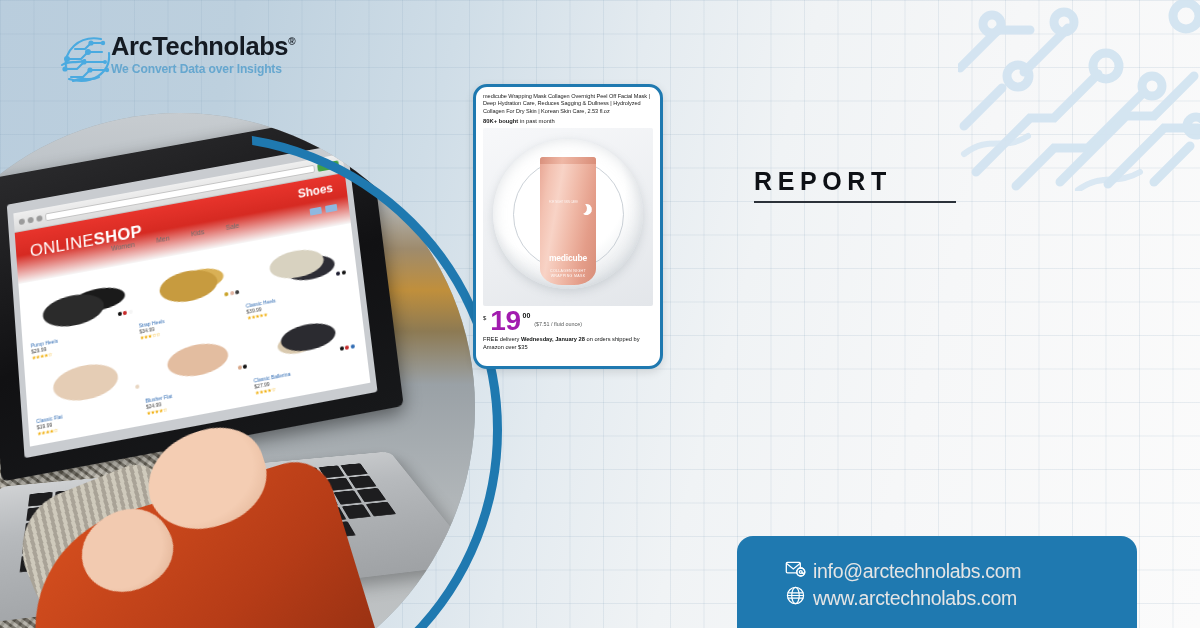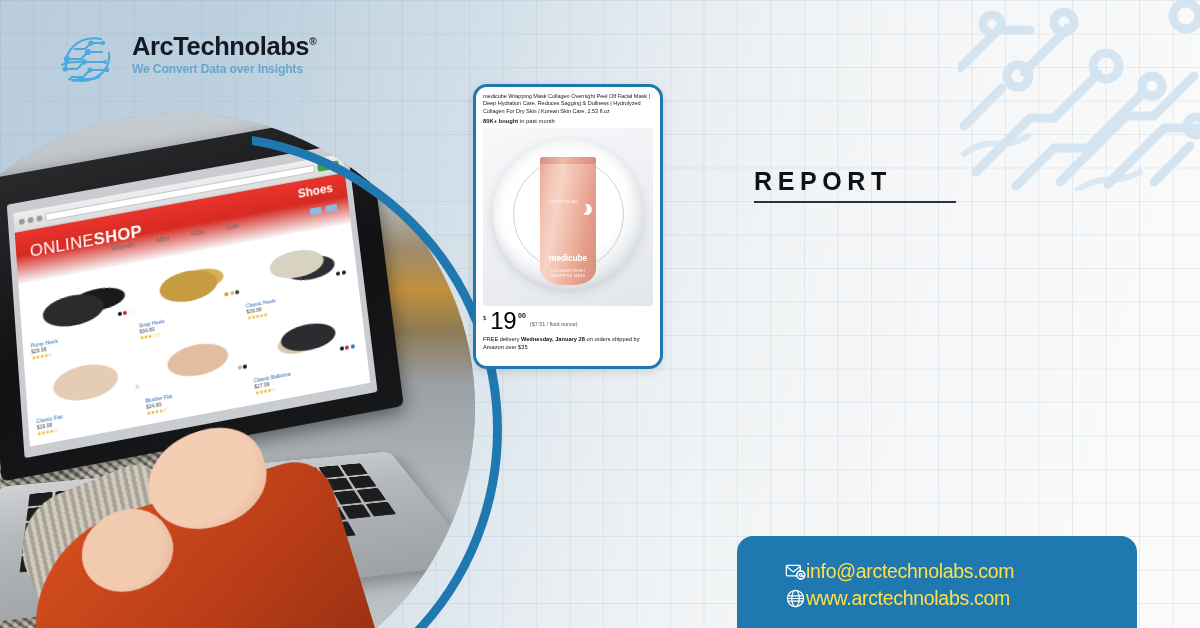--- a/index.html
+++ b/index.html
@@ -59,21 +59,21 @@
   }
   .logo-mark {
     position: absolute;
     left: 0;
     top: 2px;
     width: 62px;
     height: 60px;
   }
   .logo-text-wrap {
     position: absolute;
-    left: 75px;
+    left: 54px;
     top: 0;
     width: 190px;
   }
   .logo-name {
     font-size: 25.5px;
     font-weight: 700;
     letter-spacing: -0.4px;
     color: #141a22;
     line-height: 30px;
     white-space: nowrap;
@@ -384,21 +384,21 @@
   }
   .tube-micro {
     position: absolute; left: 9px; top: 44px;
     font-size: 2.6px; color: rgba(255,255,255,0.8); line-height: 3.6px;
   }
   .pc-price {
     padding: 5px 7px 0 7px;
     display: flex; align-items: flex-end; gap: 4px;
   }
   .price-cur { font-size: 6px; font-weight: 400; color:#0f1111; position: relative; top: -9px; }
-  .price-int { font-size: 24px; font-weight: 400; color:#000000; line-height: 19px; letter-spacing:-0.5px; }
+  .price-int { font-size: 28px; font-weight: 700; color:#a21caf; line-height: 19px; letter-spacing:-0.5px; }
   .price-dec { font-size: 7px; font-weight: 700; color:#0f1111; position: relative; top: -11px; margin-left:-2px;}
   .price-unit { font-size: 5.4px; color:#565959; position: relative; top: -3px; }
   .pc-delivery {
     padding: 5px 7px 0 7px;
     font-size: 5.7px; line-height: 8px; color:#0f1111;
   }
   .pc-delivery b { font-weight: 700; }
 
   
   .eyebrow-wrap { position: absolute; left: 754px; top: 168px; width: 380px; }
@@ -435,22 +435,22 @@
     left: 737px;
     top: 536px;
     width: 400px;
     height: 92px;
     background: #1f79b0;
     border-radius: 16px 16px 0 0;
     padding: 22px 0 0 48px;
   }
   .contact-row {
     display: flex;
-    align-items: center;
-    color: #fde047;
+    gap: 7px;
+    color: #e5e5e5;
     font-size: 19.5px;
     line-height: 27px;
     letter-spacing: -0.3px;
     white-space: nowrap;
   }
   .contact-icon {
     width: 21px; height: 21px;
     display: inline-flex; align-items: center; justify-content: center;
     flex: 0 0 21px;
   }

